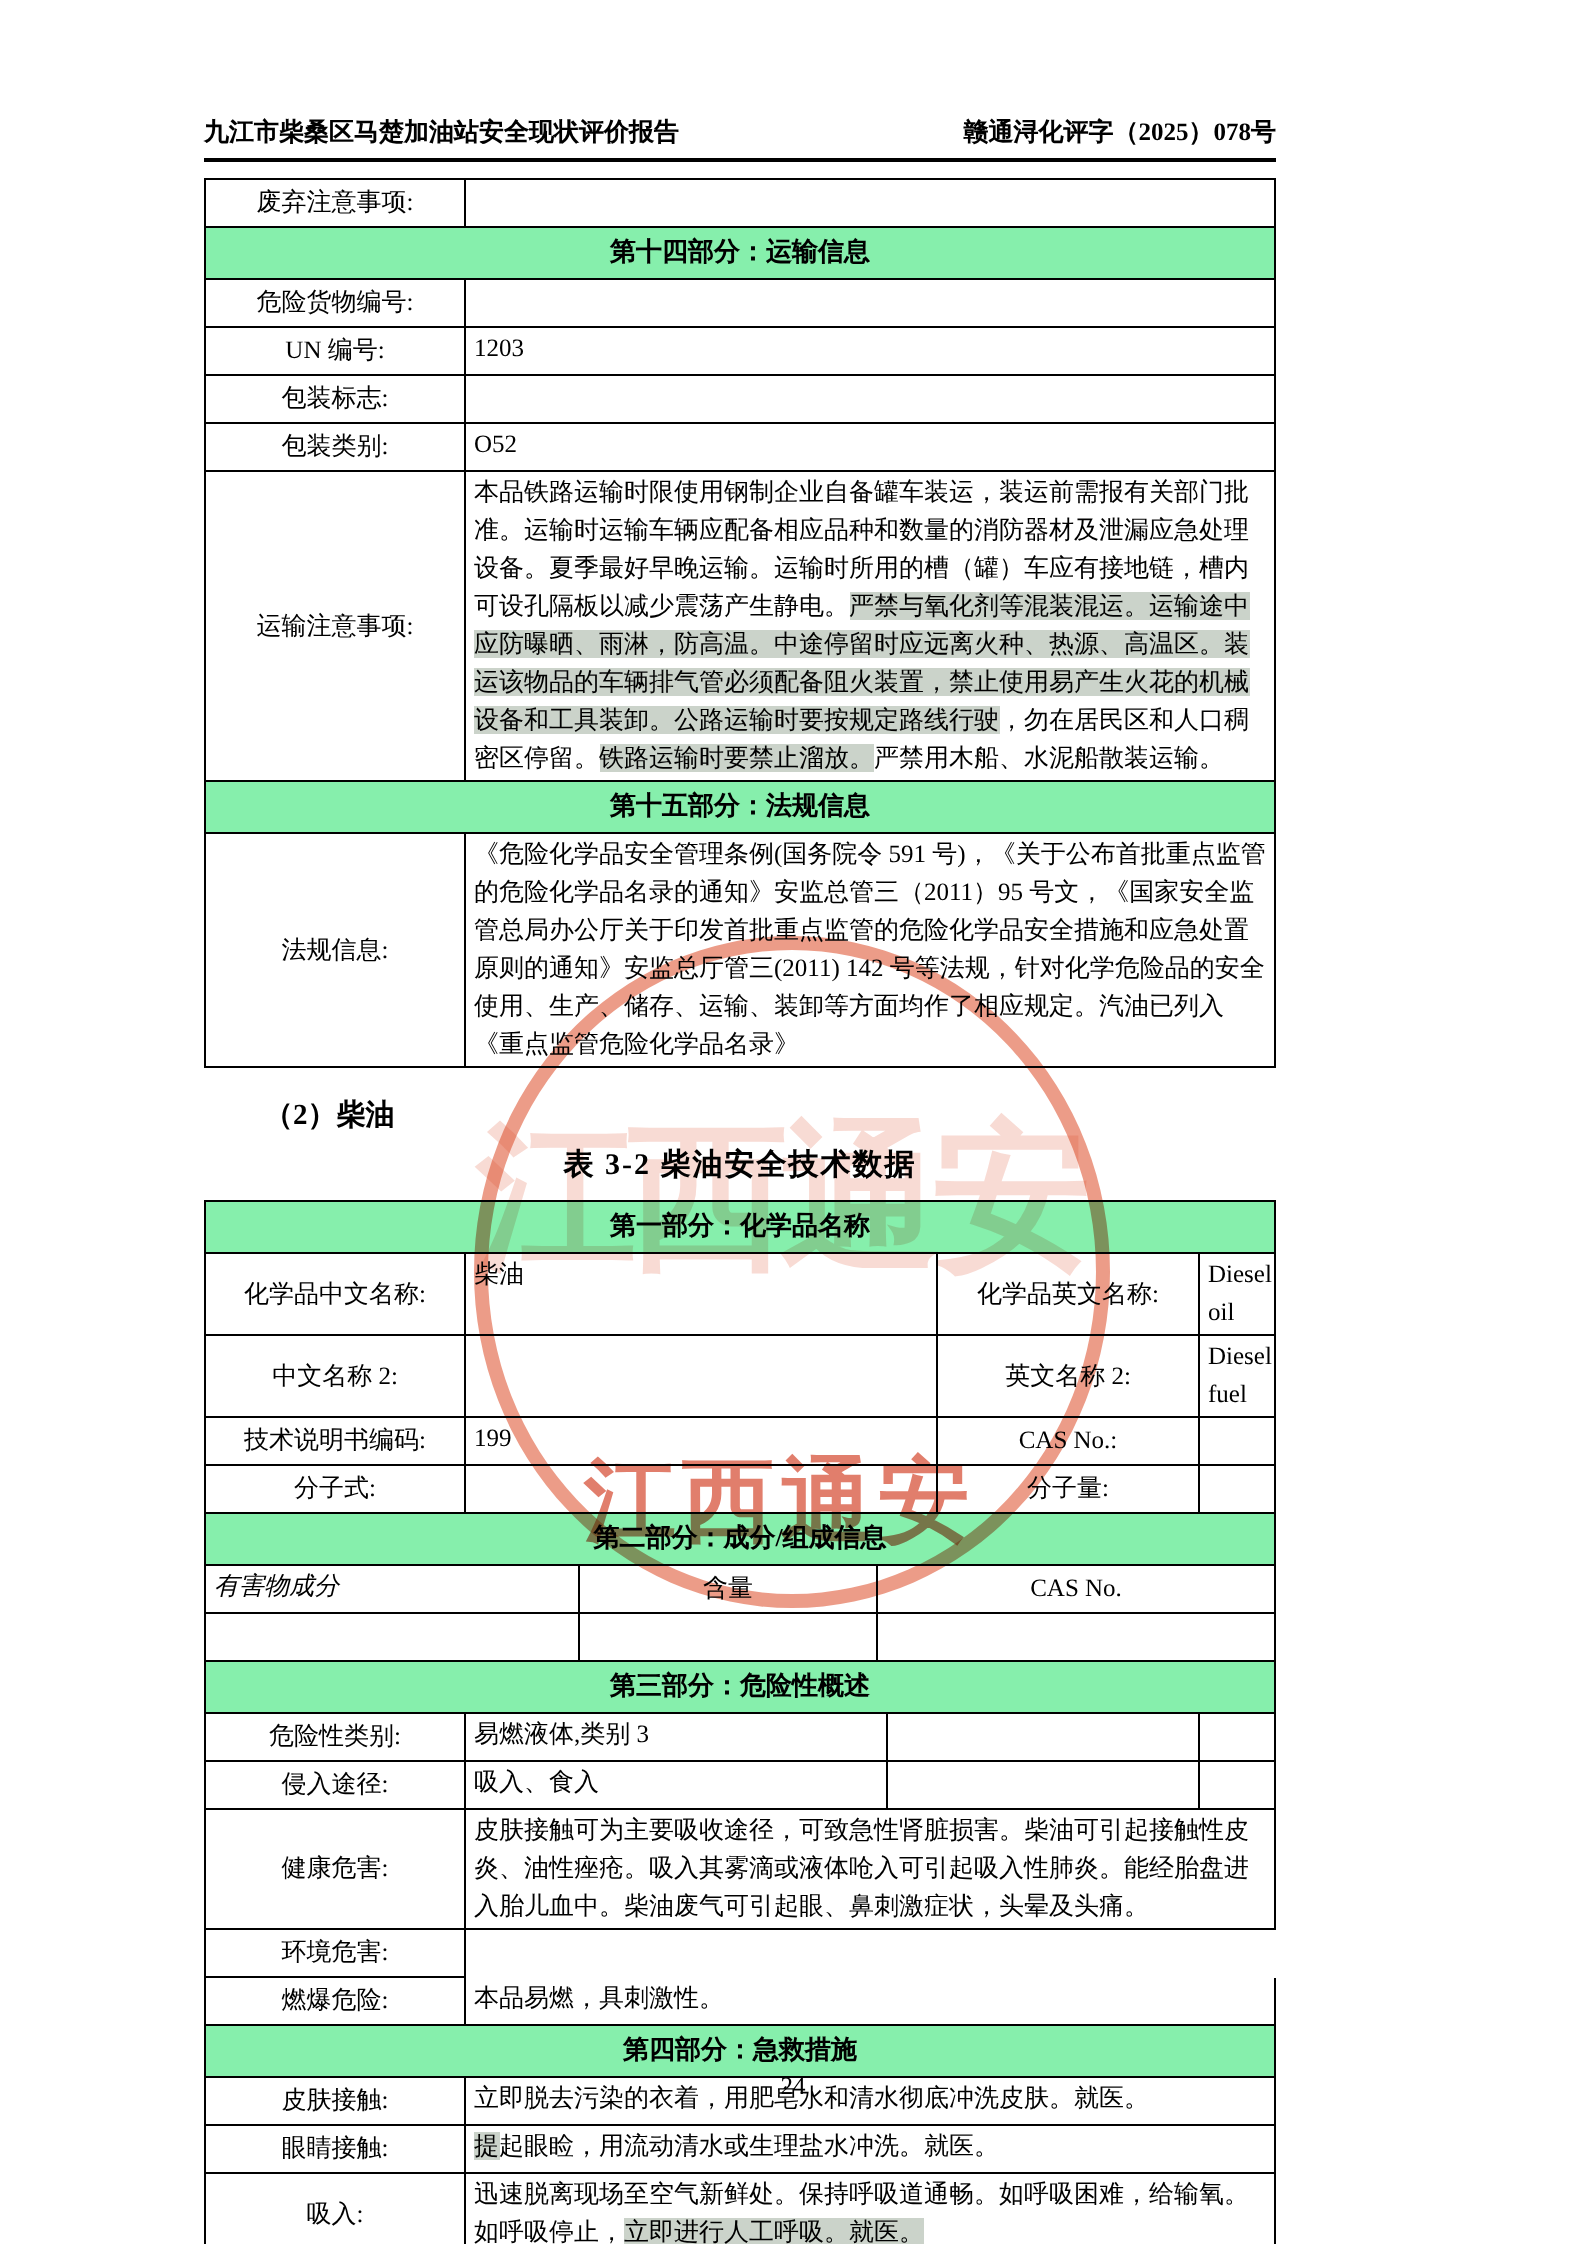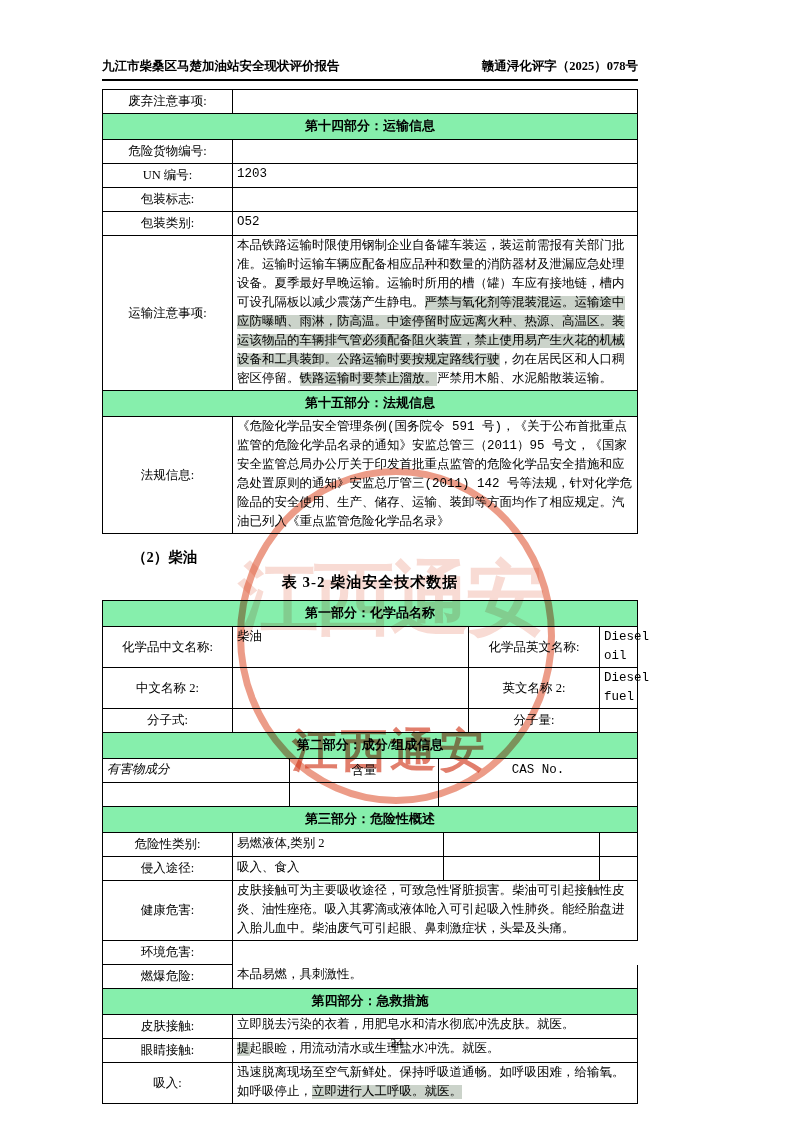--- a/index.html
+++ b/index.html
@@ -6,21 +6,21 @@
   .page{position:relative;width:793px;height:1122px;background:#fff;overflow:hidden;
         font-family:"Liberation Serif","DejaVu Serif",serif;color:#000;}
   .content{position:absolute;left:102px;top:58px;width:536px;}
   .doc-header{display:flex;justify-content:space-between;align-items:flex-end;
         font-weight:bold;font-size:12.5px;padding-bottom:4px;border-bottom:2px solid #000;}
   .dtable{margin-top:8px;border-top:1px solid #000;border-left:1px solid #000;font-size:12.5px;}
   .tr{display:flex;}
   .td{border-right:1px solid #000;border-bottom:1px solid #000;min-height:21px;
       padding:1px 4px;line-height:19px;}
   .label{display:flex;align-items:center;justify-content:center;text-align:right;flex:0 0 auto;}
-  .value{flex:1 1 auto;min-width:0;font-family:Liberation Mono, monospace;}
+  .value{flex:1 1 auto;min-width:0;}
   .section{flex:1;background:#86efac;font-weight:bold;text-align:center;font-size:13px;padding:2px 4px;}
   .center{display:flex;align-items:center;justify-content:center;text-align:left;}
   .c121{width:121px;flex:0 0 121px;}
   .c227{width:227px;flex:0 0 227px;}
   .c122{width:122px;flex:0 0 122px;}
   .c202{width:202px;flex:0 0 202px;}
   .c147{width:147px;flex:0 0 147px;}
   .c178{width:178px;flex:0 0 178px;font-style:italic;}
   .c140{width:140px;flex:0 0 140px;}
   .subtitle{margin-top:14px;padding-left:30px;font-weight:bold;font-size:14.5px;}
@@ -97,20 +97,26 @@
         <div class="td label c122">化学品英文名称:</div>
         <div class="td value">Diesel oil</div>
       </div>
       <div class="tr">
         <div class="td label c121">中文名称 2:</div>
         <div class="td value c227"></div>
         <div class="td label c122">英文名称 2:</div>
         <div class="td value">Diesel fuel</div>
       </div>
       <div class="tr">
+        <div class="td label c121">技术说明书编码:</div>
+        <div class="td value c227">199</div>
+        <div class="td label c122">CAS No.:</div>
+        <div class="td value"></div>
+      </div>
+      <div class="tr">
         <div class="td label c121">分子式:</div>
         <div class="td value c227"></div>
         <div class="td label c122">分子量:</div>
         <div class="td value"></div>
       </div>
       <div class="tr">
         <div class="td section">第二部分：成分/组成信息</div>
       </div>
       <div class="tr">
         <div class="td c178">有害物成分</div>
@@ -120,21 +126,21 @@
       <div class="tr">
         <div class="td c178"></div>
         <div class="td c140"></div>
         <div class="td value"></div>
       </div>
       <div class="tr">
         <div class="td section">第三部分：危险性概述</div>
       </div>
       <div class="tr">
         <div class="td label c121">危险性类别:</div>
-        <div class="td c202">易燃液体,类别 2</div>
+        <div class="td c202">易燃液体,类别 3</div>
         <div class="td c147"></div>
         <div class="td value"></div>
       </div>
       <div class="tr">
         <div class="td label c121">侵入途径:</div>
         <div class="td c202">吸入、食入</div>
         <div class="td c147"></div>
         <div class="td value"></div>
       </div>
       <div class="tr">

